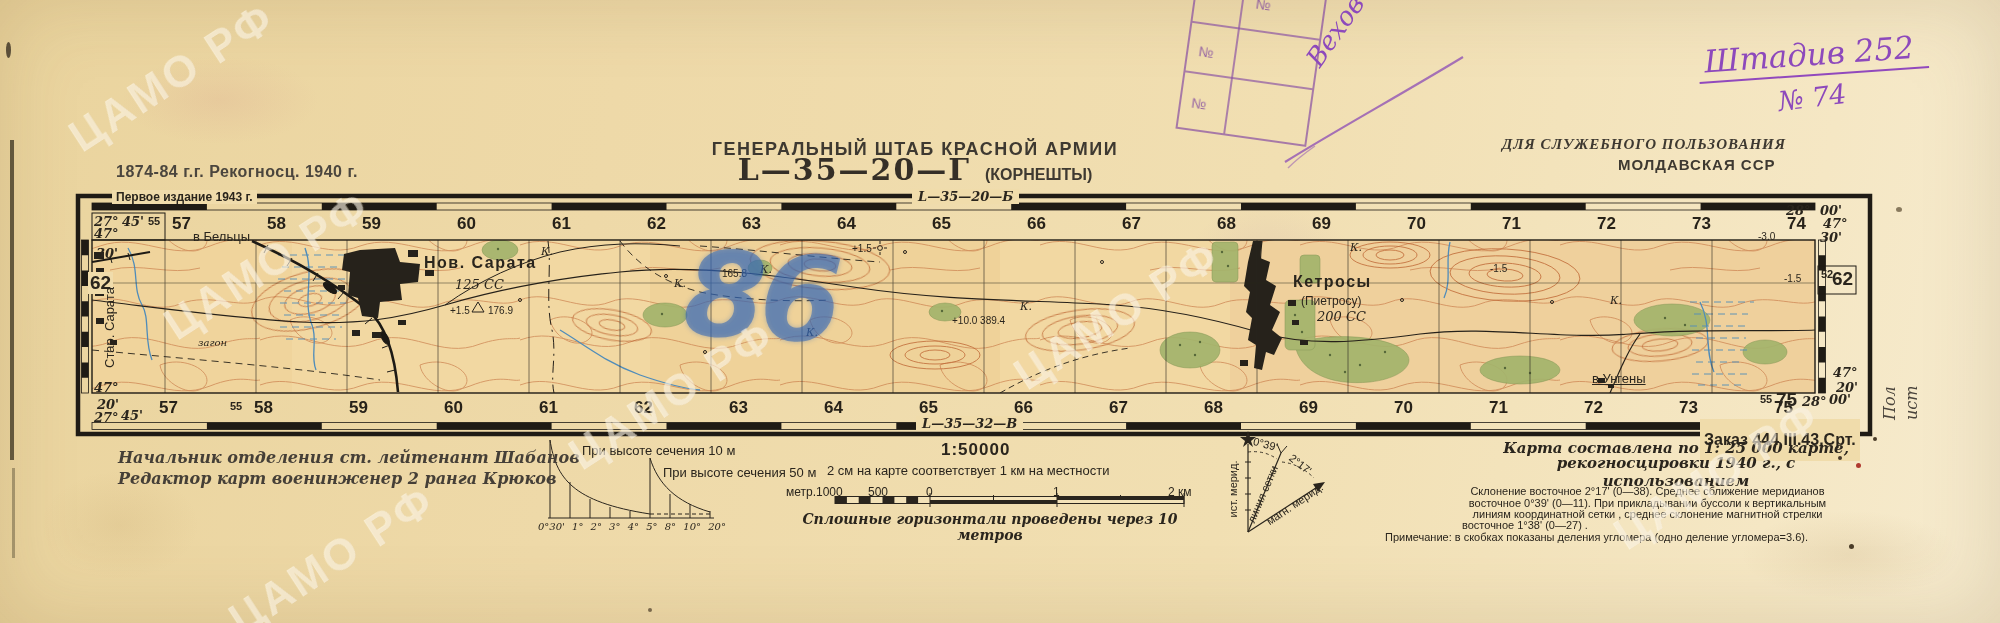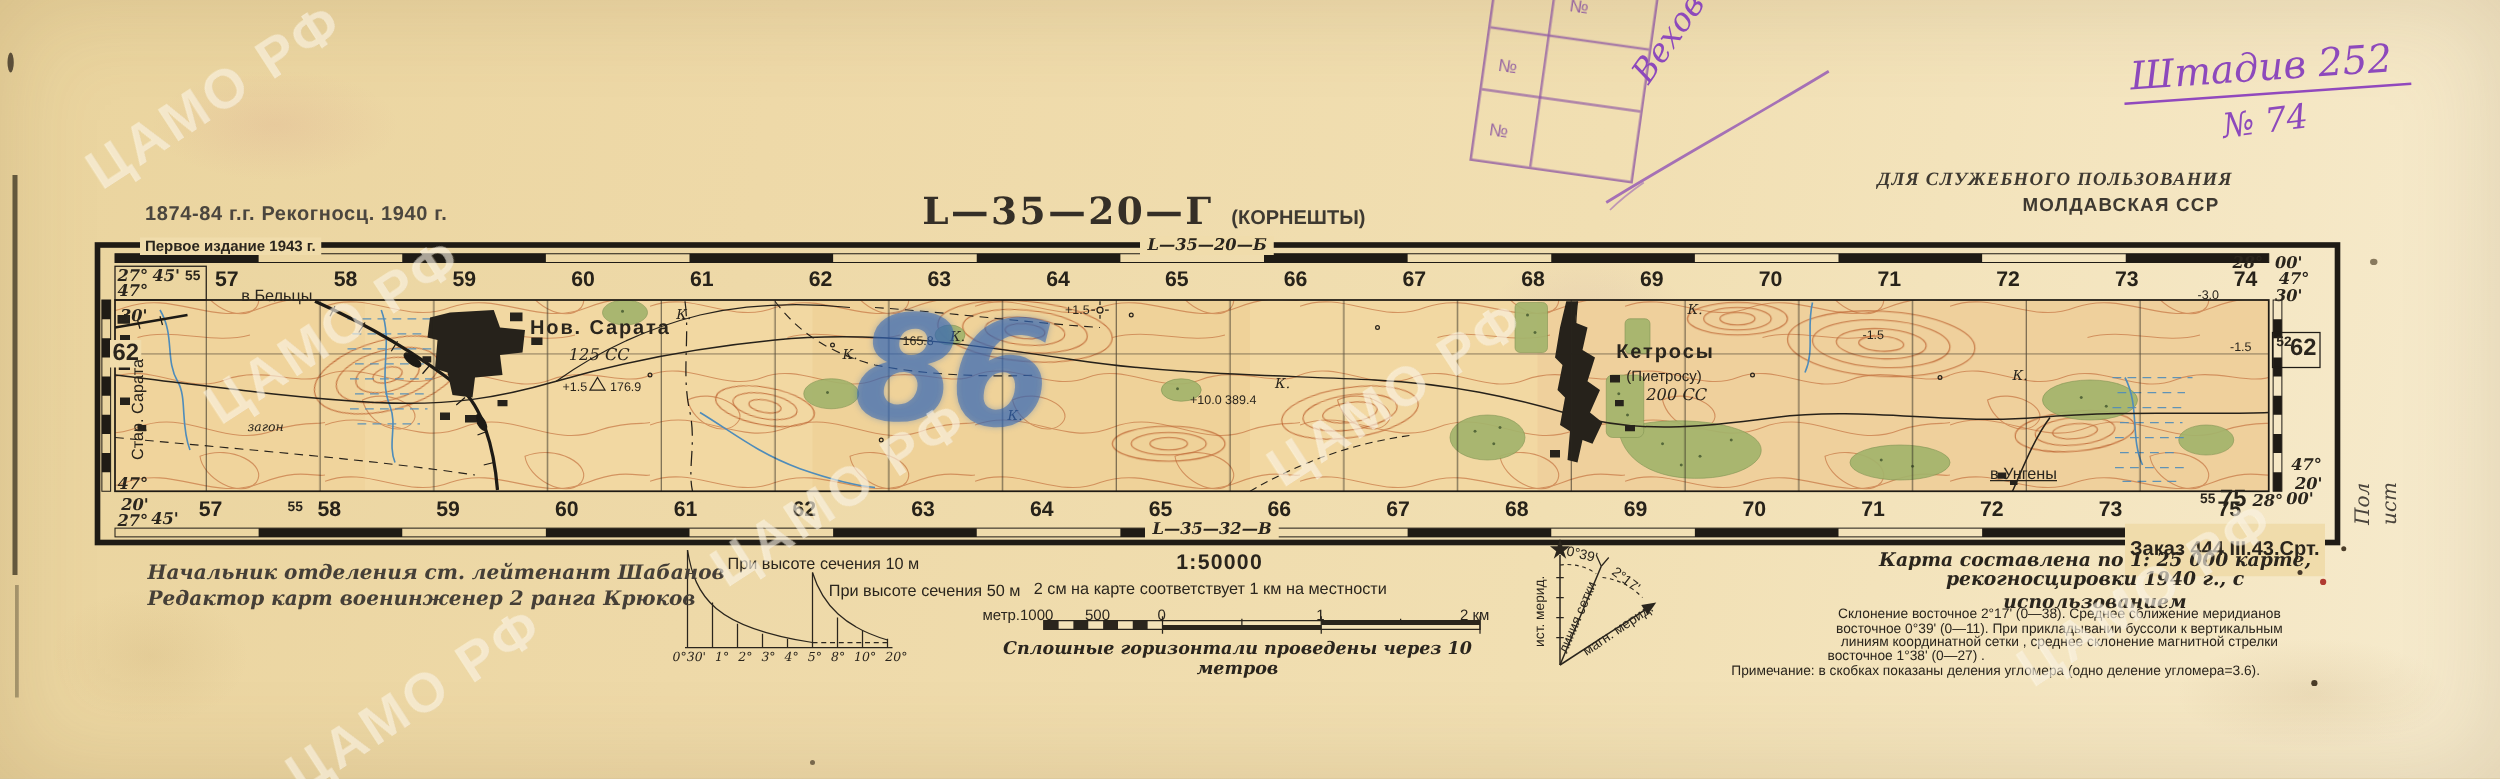--- a/index.html
+++ b/index.html
@@ -278,20 +278,21 @@
       <path stroke-width="0.9" stroke-dasharray="3 3" d="M1248,452 Q1264,450 1277,459 M1282,462 Q1300,464 1314,478"></path>
       <path stroke-width="1" d="M1245,462 h6 M1245,478 h6 M1245,494 h6 M1245,510 h6"></path>
       <polygon points="1248,431 1250,437 1256,437 1251,441 1253,447 1248,443 1243,447 1245,441 1240,437 1246,437" fill="#2a251d" stroke="none"></polygon>
     </g>
 
     <path d="M1285,162 C1340,128 1402,94 1463,57" fill="none" stroke="#8b4bb5" stroke-width="2.2" opacity="0.75"></path>
     <path d="M1288,168 C1296,160 1305,153 1315,146" fill="none" stroke="#8b4bb5" stroke-width="1.4" opacity="0.5"></path>
   </svg>
 
   <div class="abs lbl sans b" style="left:116px;top:163px;font-size:16px;color:#4b463e;letter-spacing:.5px;">1874-84 г.г.   Рекогносц. 1940 г.</div>
+  <div class="abs lbl sans b" style="left:700px;top:139px;width:430px;text-align:center;font-size:18px;letter-spacing:1.5px;color:#3e3931;">ГЕНЕРАЛЬНЫЙ ШТАБ КРАСНОЙ АРМИИ</div>
   <div class="abs" style="left:700px;top:155px;width:430px;display:flex;justify-content:center;align-items:baseline;gap:14px;z-index:6;">
     <span class="serif b" style="font-size:30px;letter-spacing:2px;color:#352f27;line-height:1;">L—35—20—Г</span>
     <span class="sans b" style="font-size:16px;color:#3e3931;">(КОРНЕШТЫ)</span>
   </div>
   <div class="abs lbl sans b i" style="left:1502px;top:136px;font-size:15px;let;letter-spacing:1px;color:#3e3931;font-family:Liberation Serif, serif;">ДЛЯ СЛУЖЕБНОГО ПОЛЬЗОВАНИЯ</div>
   <div class="abs lbl sans b" style="left:1618px;top:156px;font-size:15px;letter-spacing:1px;color:#3e3931;">МОЛДАВСКАЯ ССР</div>
 
   <div class="abs lbl sans b paperbg" style="left:112px;top:190px;font-size:12px;padding:0 4px;z-index:6;">Первое издание 1943 г.</div>
   <div class="abs lbl serif b i paperbg" style="left:912px;top:189px;font-size:13px;padding:0 6px;z-index:6;">L—35—20—Б</div>
   <div class="abs lbl serif b i paperbg" style="left:916px;top:416px;font-size:13px;padding:0 6px;z-index:6;">L—35—32—В</div>

